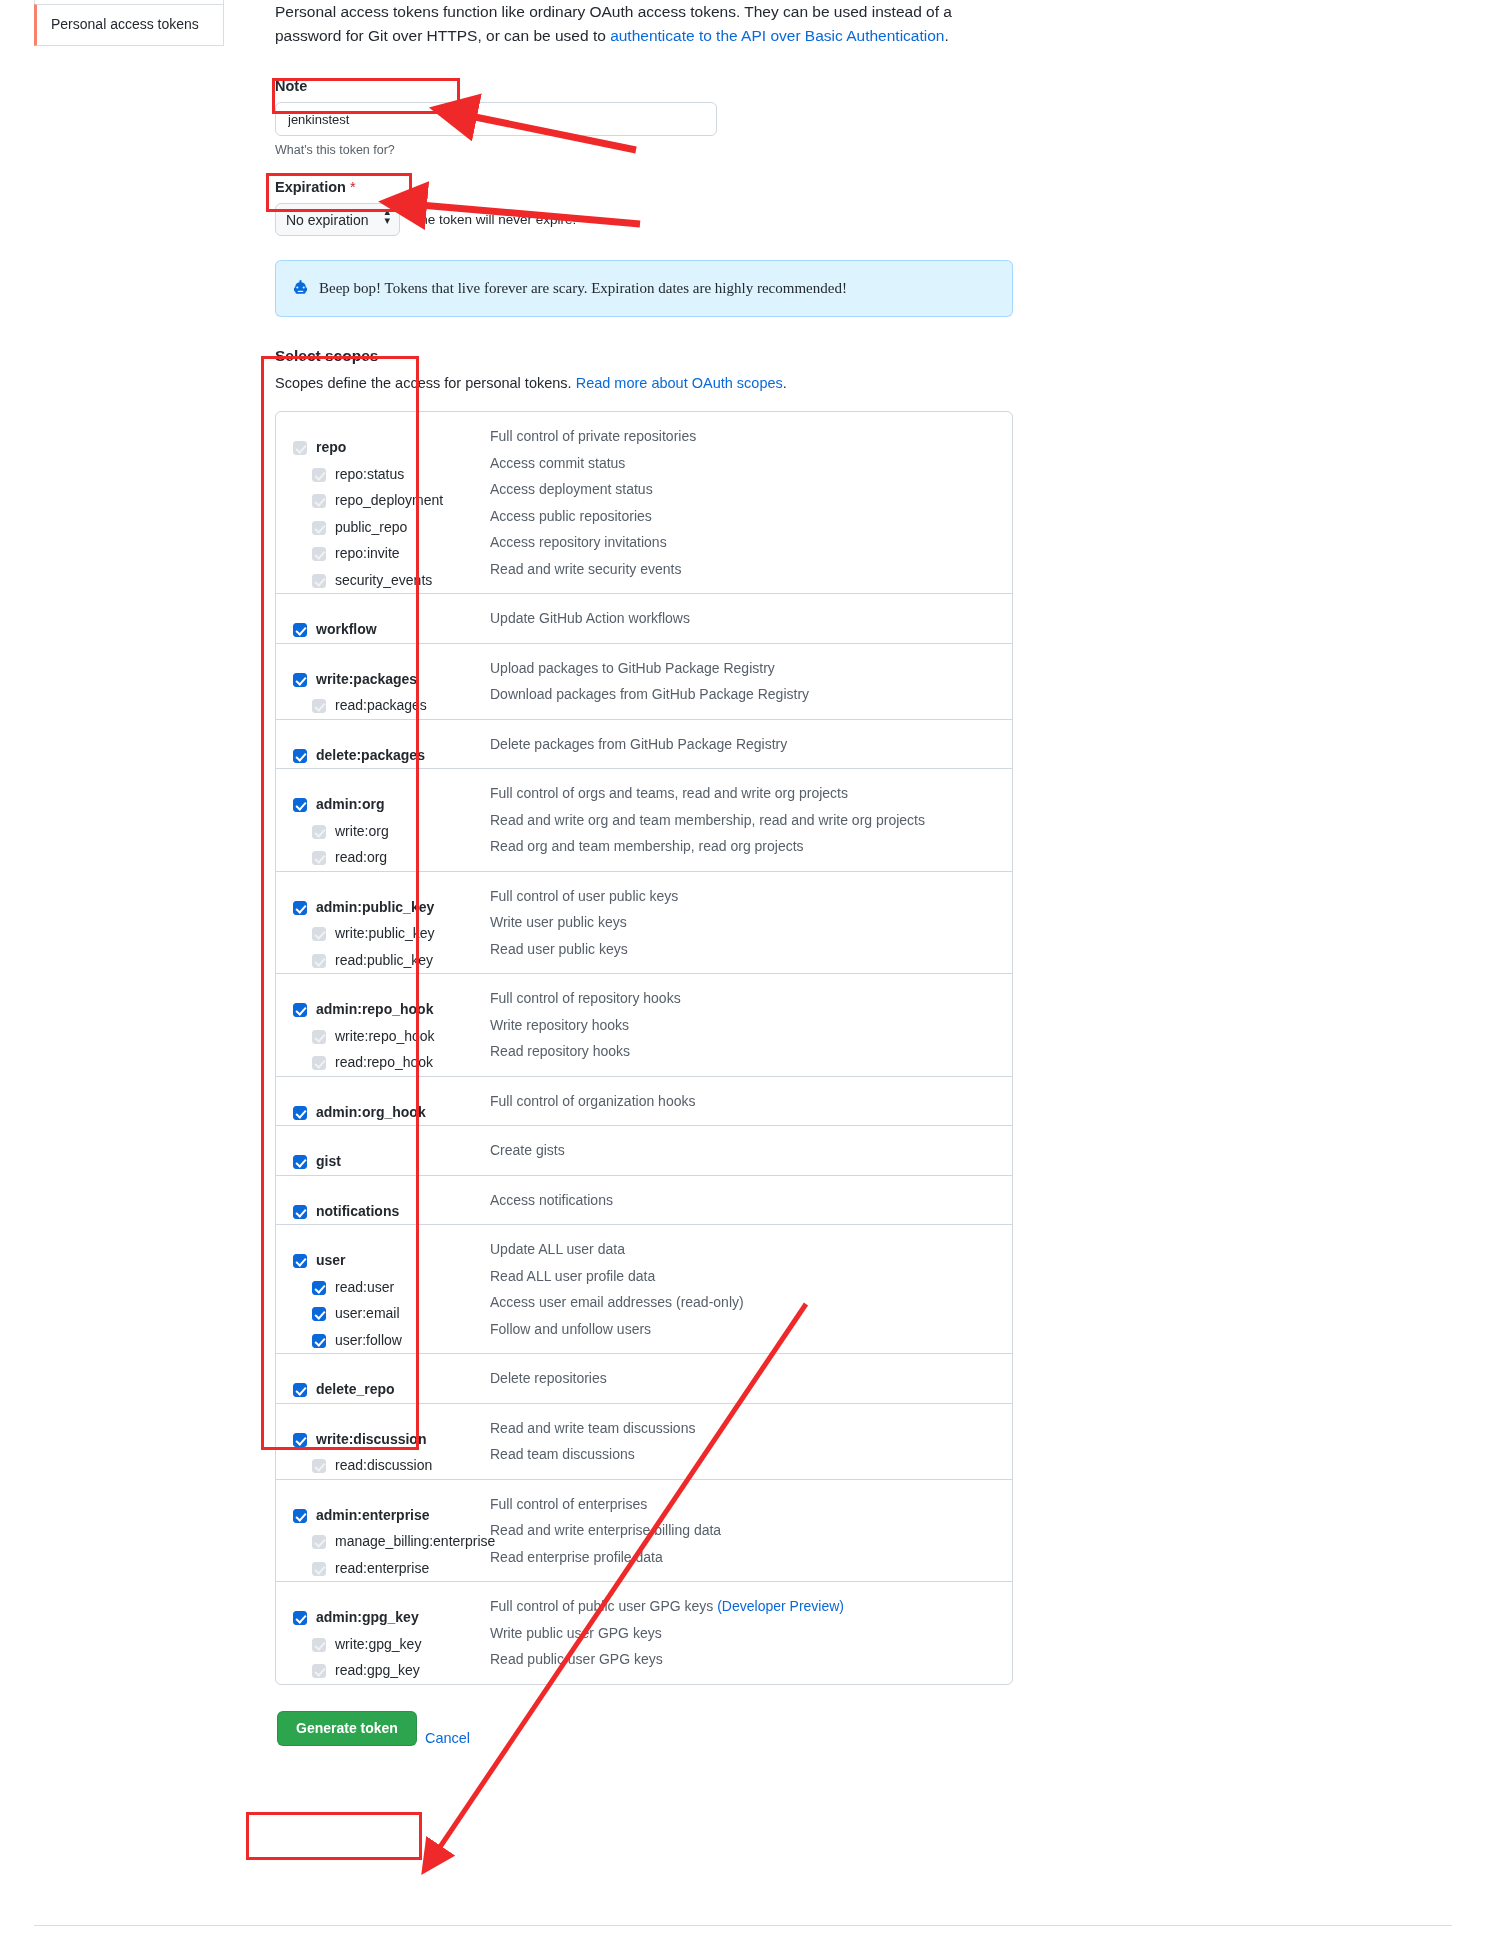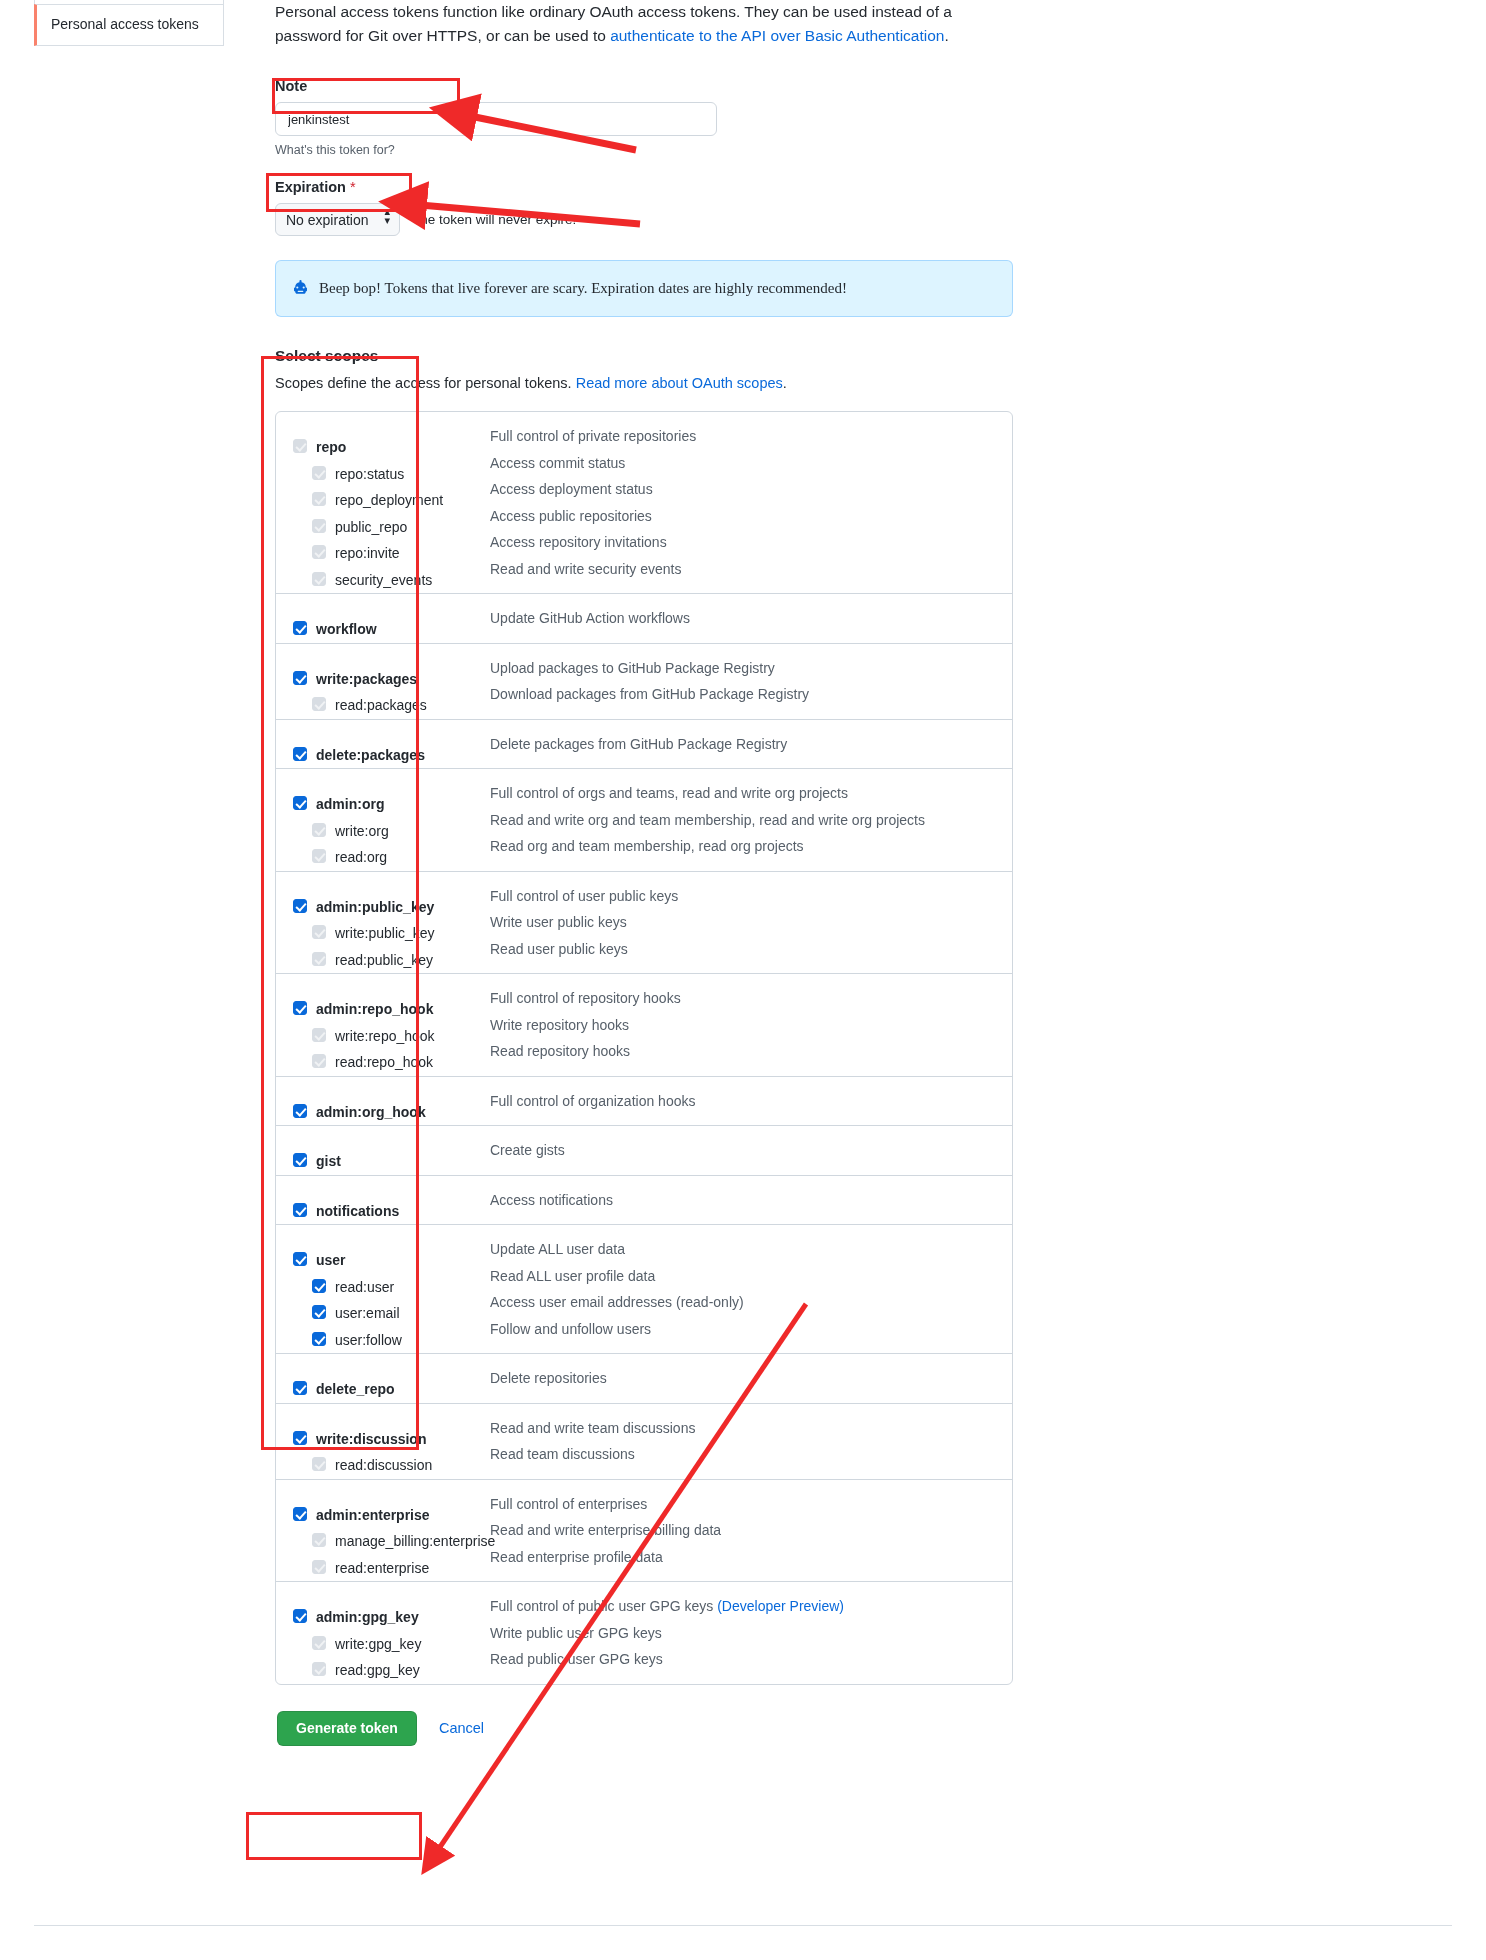--- a/index.html
+++ b/index.html
@@ -127,21 +127,21 @@
   }
   .scope-group:last-child { border-bottom: none; }
 
   .scope-row {
     display: flex;
     align-items: center;
     height: 26.5px;
   }
   .scope-left {
     width: 210px;
-    display: flex; align-items: flex-start;
+    display: flex; align-items: flex-end;
     padding-left: 17px;
     flex: 0 0 210px;
     margin-top: 22px;
   }
   .scope-left.child { padding-left: 36px; }
   .scope-name {
     font-size: 14px;
     color: #24292f;
     margin-left: 9px;
     white-space: nowrap;
@@ -177,21 +177,21 @@
     width: 4px; height: 8px;
     border: solid #fff;
     border-width: 0 2px 2px 0;
     transform: rotate(42deg);
   }
   .cb.off::after { border-color: #f0f2f4; }
 
   
   .actions {
     margin-top: 26px;
-    display: flex; align-items: center; gap: 22px;
+    display: flex; align-items: flex-end; gap: 8px;
     padding-left: 2px;
   }
   .btn-green {
     background: #2da44e;
     color: #ffffff;
     border: 1px solid rgba(27,31,36,0.15);
     border-radius: 6px;
     font-size: 14px;
     font-weight: 700;
     padding: 0 18px;

